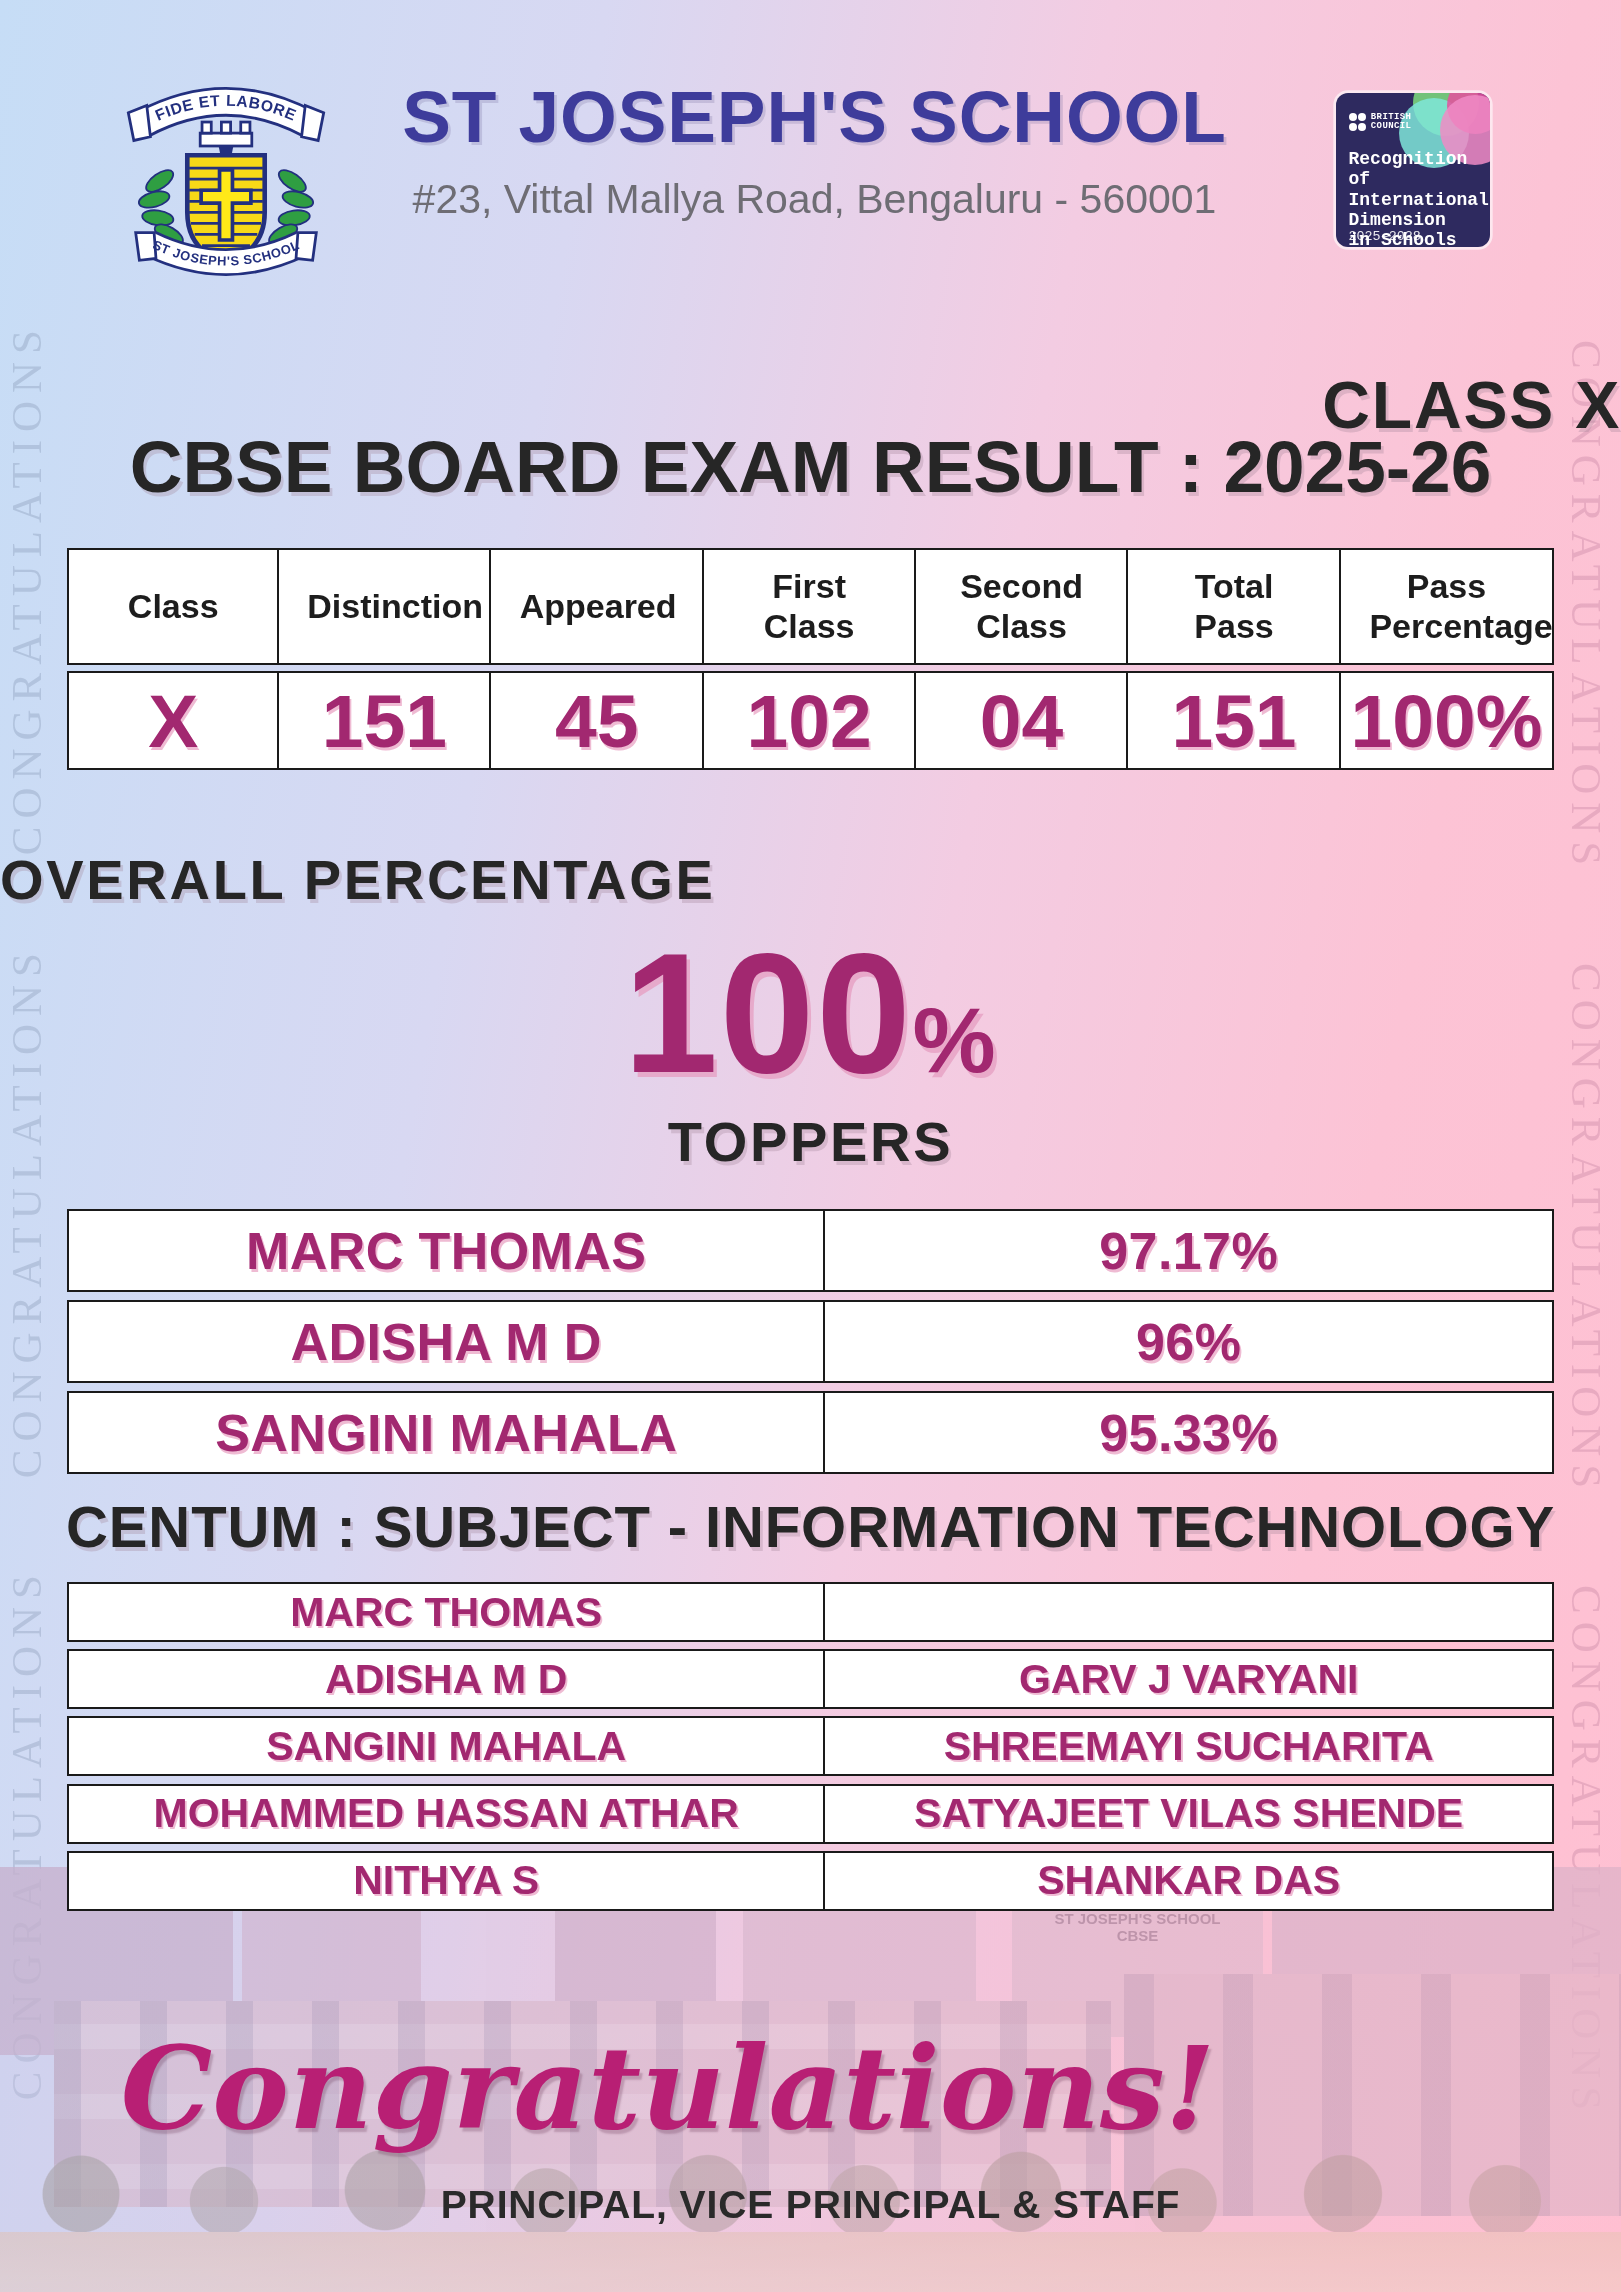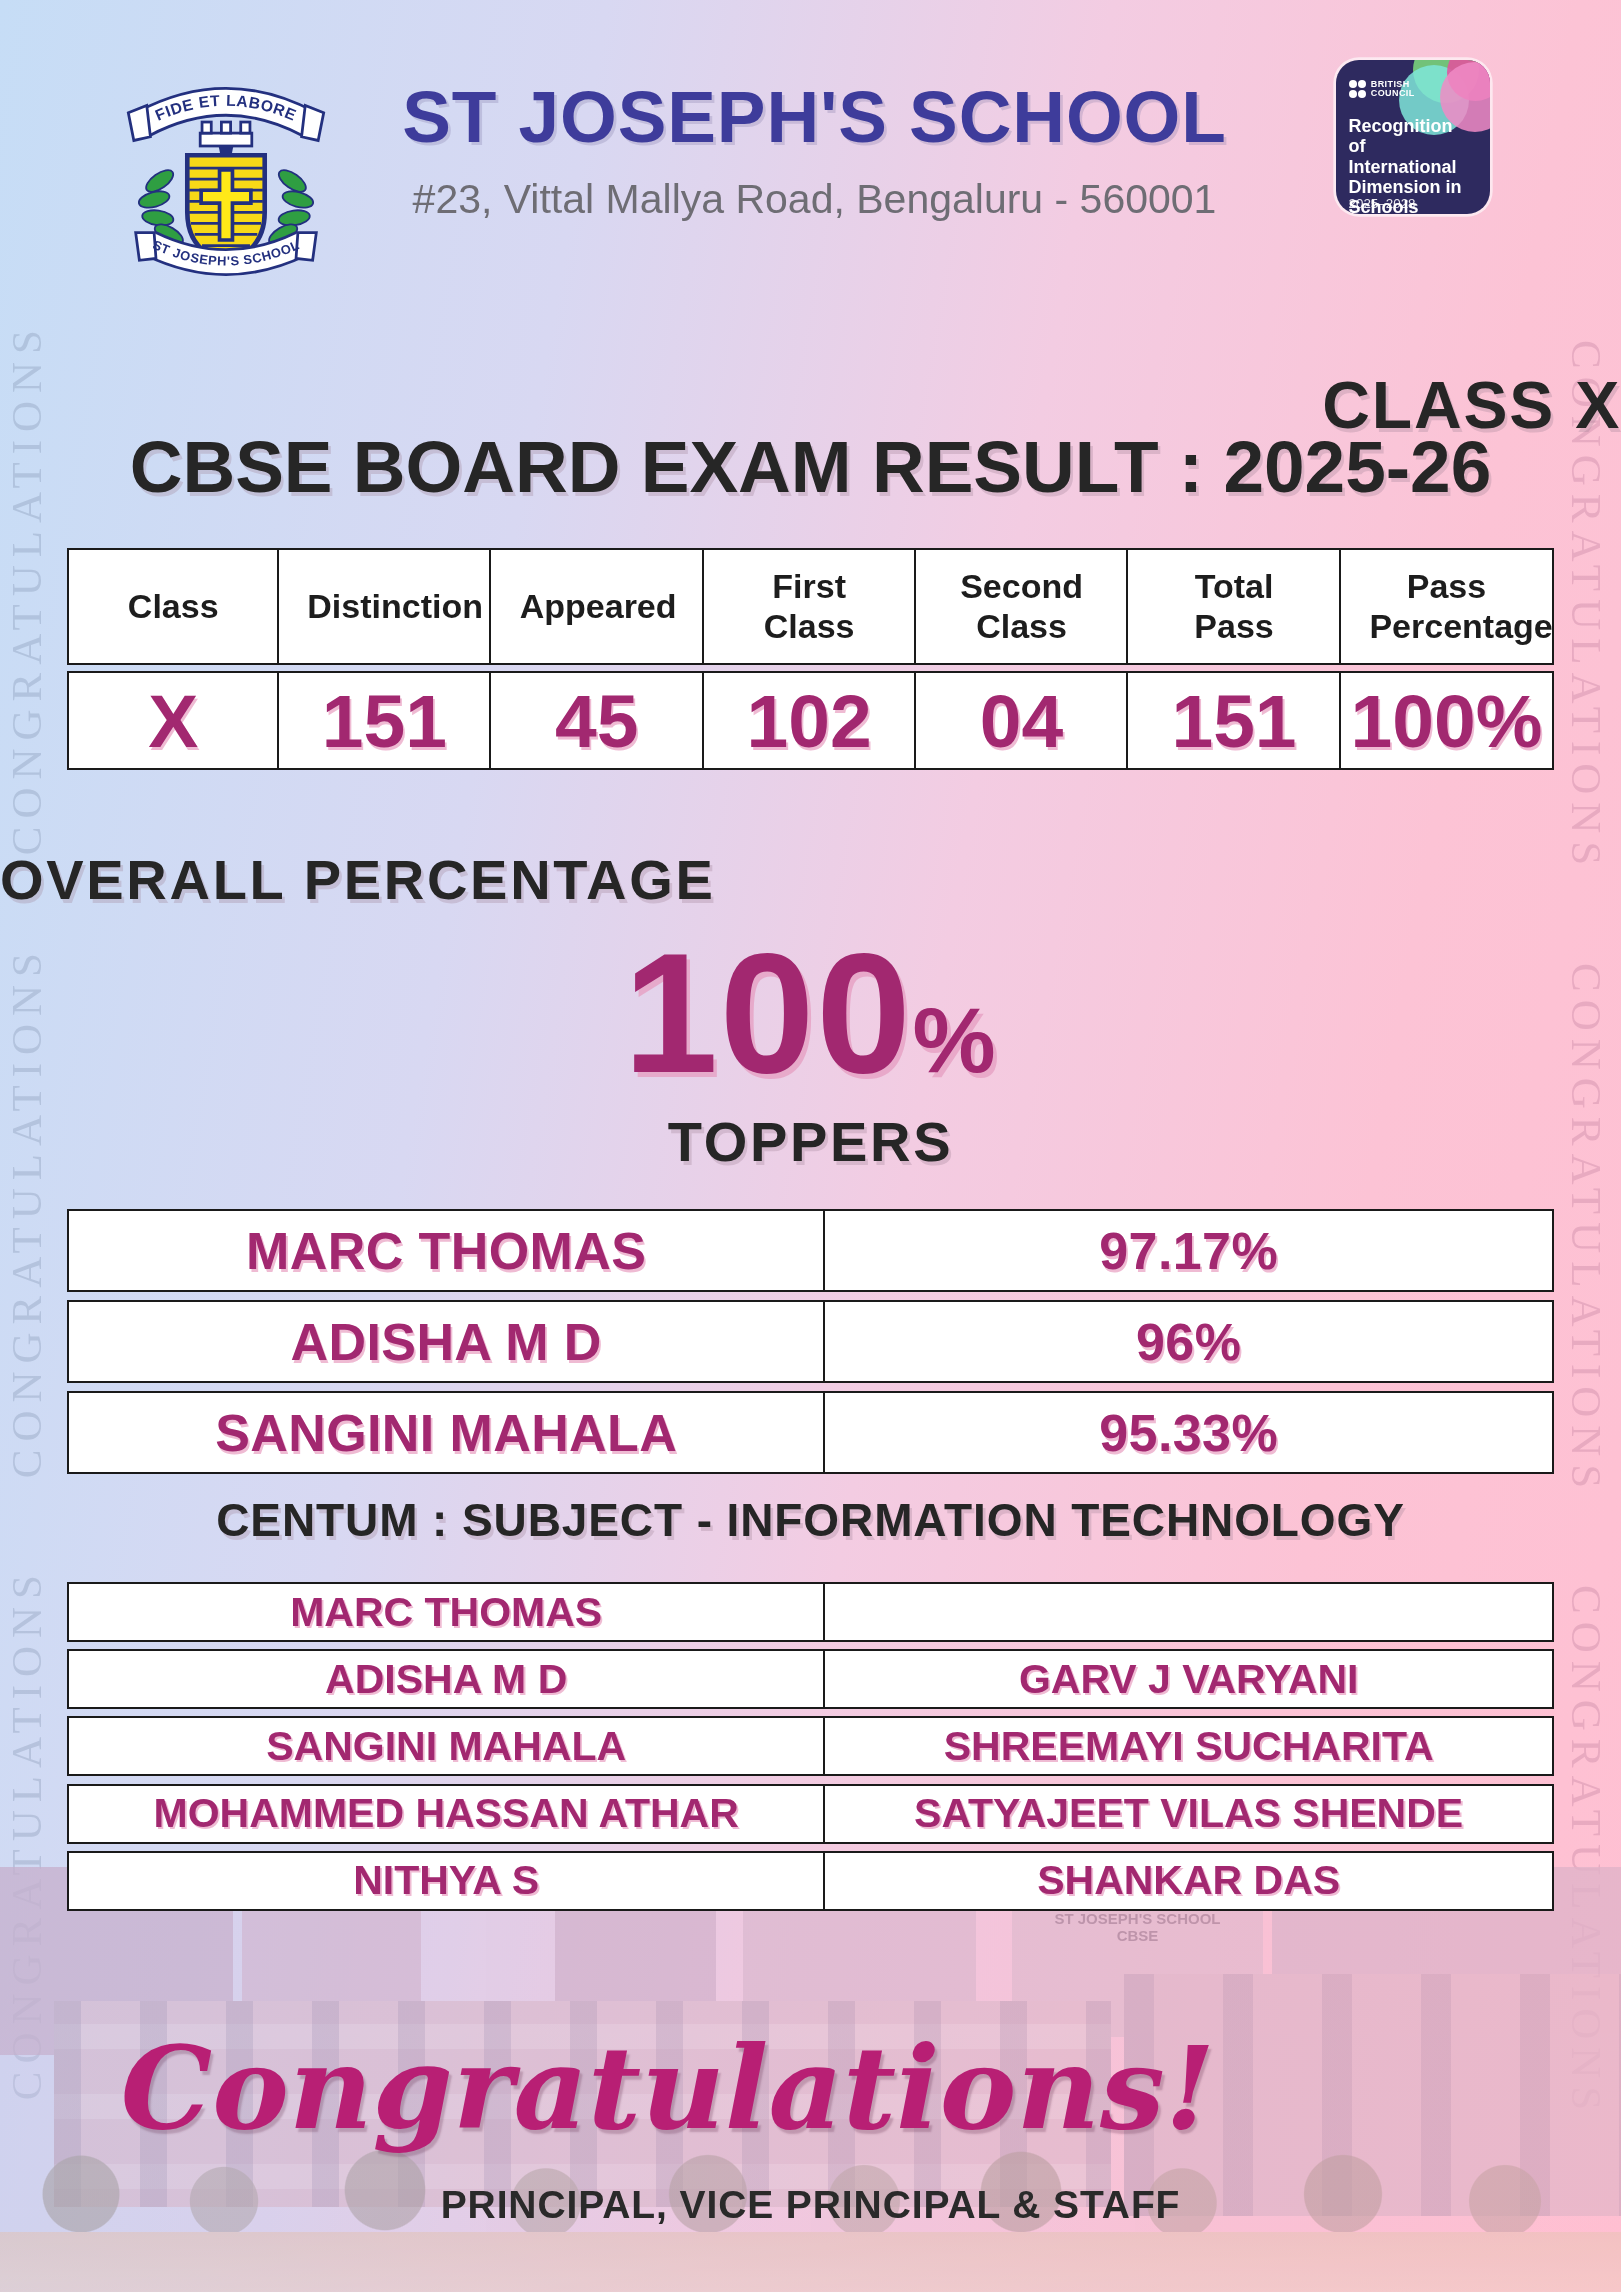--- a/index.html
+++ b/index.html
@@ -12,22 +12,22 @@
   .wm-left{left:1.8px;color:rgba(115,132,160,0.28);transform:rotate(180deg);}
   .wm-right{left:1562px;color:rgba(201,134,165,0.40);}
   
   .school-title{position:absolute;left:322px;top:75px;width:985px;text-align:center;
     font-size:73px;font-weight:800;letter-spacing:0.9px;color:#3E3C9B;
     text-shadow:2.7px 2.7px 0 rgba(120,110,160,0.25);}
   .school-address{position:absolute;left:322px;top:176px;width:985px;text-align:center;
     font-size:41px;font-weight:400;color:#6e6d74;}
   .crest{position:absolute;left:115px;top:52px;width:222px;height:235px;}
   
-  .bc-badge{position:absolute;left:1336px;top:60px;width:154px;height:154px;border-radius:23px;
-    background:#2E2A5F;overflow:hidden;box-shadow:0 0 0 2.7px rgba(255,255,255,0.6);}
+  .bc-badge{position:absolute;left:1336px;top:93px;width:154px;height:154px;border-radius:12px;
+    background:#2E2A5F;overflow:hidden;box-shadow:0 0 0 2.7px rgba(255,255,255,0.6);font-family:Liberation Mono, monospace;}
   .bc-circle{position:absolute;border-radius:50%;opacity:0.85;}
   .bc-logo{position:absolute;left:12.5px;top:19.7px;display:flex;align-items:center;gap:4.5px;}
   .bc-dots{display:grid;grid-template-columns:8px 8px;grid-gap:1.8px;}
   .bc-dots i{width:8px;height:8px;border-radius:50%;background:#fff;display:block;}
   .bc-org{color:#fff;font-size:9px;font-weight:700;line-height:1.05;letter-spacing:0.4px;}
   .bc-title{position:absolute;left:12.5px;top:56px;width:125px;color:#fff;font-size:18px;
     font-weight:700;line-height:1.13;}
   .bc-years{position:absolute;left:12.5px;top:136px;color:rgba(255,255,255,0.9);font-size:13.4px;}
   
   .h-class{position:absolute;left:0;top:347px;width:1621px;text-align:right;
@@ -61,21 +61,21 @@
   
   .toppers{position:absolute;left:67px;top:1209px;width:1487px;}
   .t-row{display:grid;grid-template-columns:51% 49%;background:#fff;
     border:2.7px solid #1a1a1a;height:79px;margin-bottom:8px;}
   .t-cell{display:flex;align-items:center;justify-content:center;
     font-size:52px;font-weight:800;color:#A22870;letter-spacing:0.4px;
     text-shadow:1.8px 2.7px 0 rgba(235,170,200,0.8);}
   .t-cell.name{border-right:2.7px solid #1a1a1a;}
   
   .h-centum{position:absolute;left:0;top:1493px;width:1621px;text-align:center;
-    font-size:46px;font-weight:800;color:#262626;letter-spacing:0.9px;
+    font-size:58px;font-weight:800;color:#262626;letter-spacing:0.9px;
     text-shadow:2.7px 3.6px 0 rgba(160,130,150,0.30);}
   .centum{position:absolute;left:67px;top:1582px;width:1487px;}
   .c-row{display:grid;grid-template-columns:51% 49%;background:#fff;
     border:2.7px solid #1a1a1a;height:56px;margin-bottom:7.2px;}
   .c-cell{display:flex;align-items:center;justify-content:center;
     font-size:41px;font-weight:800;color:#A22870;
     text-shadow:1.8px 1.8px 0 rgba(235,170,200,0.8);}
   .c-cell.lft{border-right:2.7px solid #1a1a1a;}
   
   .congrats{position:absolute;left:0;top:2020px;width:1336px;text-align:center;

